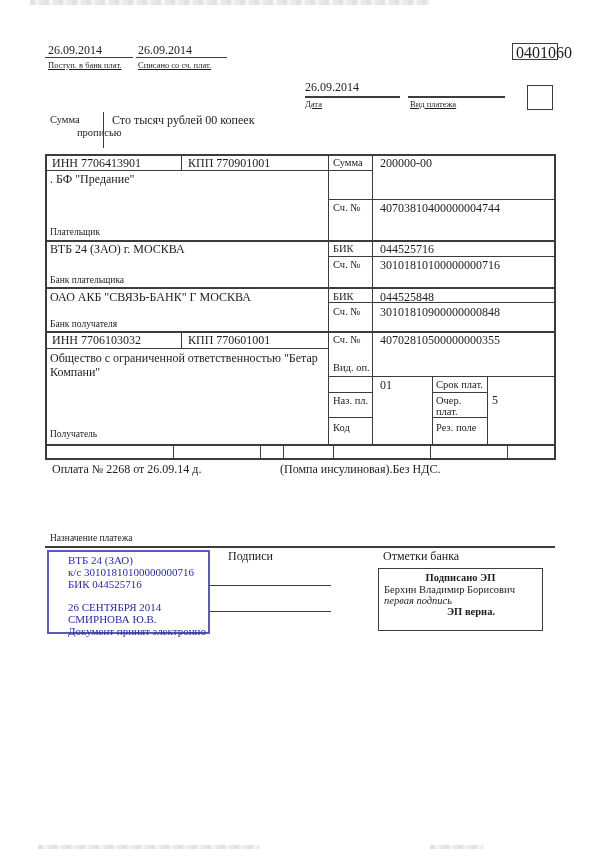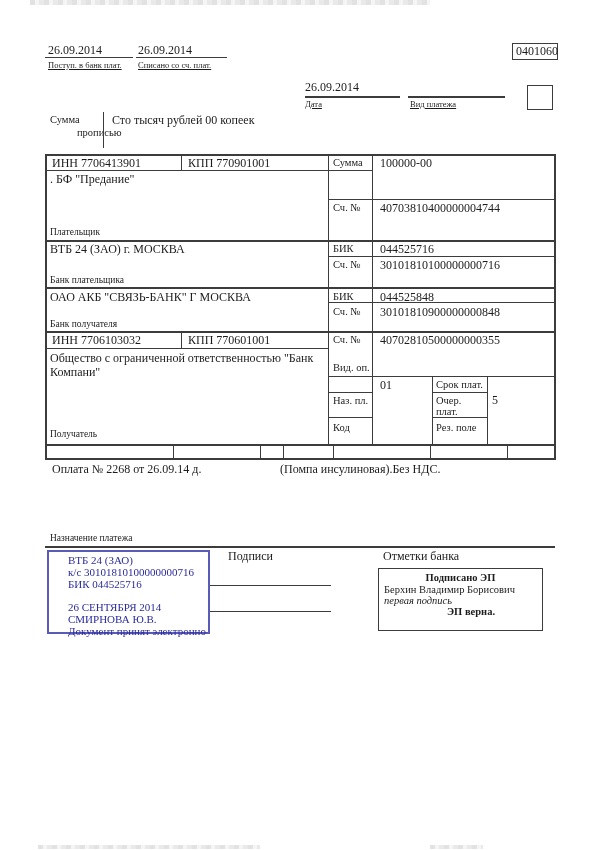--- a/index.html
+++ b/index.html
@@ -30,21 +30,21 @@
 
   <div class="t val" style="left:48px;top:44px;">26.09.2014</div>
   <div class="hl" style="left:45px;top:57px;width:88px;height:1px;"></div>
   <div class="t small" style="left:48px;top:61px;">Поступ. в банк плат.</div>
 
   <div class="t val" style="left:138px;top:44px;">26.09.2014</div>
   <div class="hl" style="left:136px;top:57px;width:91px;height:1px;"></div>
   <div class="t small" style="left:138px;top:61px;text-align:right;">Списано со сч. плат.</div>
 
   <div class="box" style="left:512px;top:43px;width:46px;height:17px;">
-    <div class="t" style="left:3px;top:1px;font-size:12px;">0401060</div>
+    <div class="t" style="left:3px;top:1px;font-size:16px;">0401060</div>
   </div>
 
   <div class="t val" style="left:305px;top:81px;">26.09.2014</div>
   <div class="hl" style="left:305px;top:96px;width:95px;height:1.5px;"></div>
   <div class="t small" style="left:305px;top:100px;">Дата</div>
   <div class="hl" style="left:408px;top:96px;width:97px;height:1.5px;"></div>
   <div class="t small" style="left:410px;top:100px;">Вид платежа</div>
   <div class="box" style="left:527px;top:85px;width:26px;height:25px;"></div>
 
   <div class="t lbl" style="left:50px;top:114px;">Сумма</div>
@@ -81,21 +81,21 @@
   <div class="vl" style="left:173px;top:444px;width:1px;height:14px;"></div>
   <div class="vl" style="left:260px;top:444px;width:1px;height:14px;"></div>
   <div class="vl" style="left:283px;top:444px;width:1px;height:14px;"></div>
   <div class="vl" style="left:333px;top:444px;width:1px;height:14px;"></div>
   <div class="vl" style="left:430px;top:444px;width:1px;height:14px;"></div>
   <div class="vl" style="left:507px;top:444px;width:1px;height:14px;"></div>
 
   <div class="t val" style="left:52px;top:157px;">ИНН 7706413901</div>
   <div class="t val" style="left:188px;top:157px;">КПП 770901001</div>
   <div class="t lbl" style="left:333px;top:157px;">Сумма</div>
-  <div class="t val" style="left:380px;top:157px;">100000-00</div>
+  <div class="t val" style="left:380px;top:157px;">200000-00</div>
   <div class="t val" style="left:50px;top:173px;">. БФ "Предание"</div>
   <div class="t lbl" style="left:333px;top:202px;">Сч. №</div>
   <div class="t val" style="left:380px;top:202px;">40703810400000004744</div>
   <div class="t sec" style="left:50px;top:228px;">Плательщик</div>
 
   <div class="t val" style="left:50px;top:243px;">ВТБ 24 (ЗАО) г. МОСКВА</div>
   <div class="t lbl" style="left:333px;top:243px;">БИК</div>
   <div class="t val" style="left:380px;top:243px;">044525716</div>
   <div class="t lbl" style="left:333px;top:259px;">Сч. №</div>
   <div class="t val" style="left:380px;top:259px;">30101810100000000716</div>
@@ -105,21 +105,21 @@
   <div class="t lbl" style="left:333px;top:291px;">БИК</div>
   <div class="t val" style="left:380px;top:291px;">044525848</div>
   <div class="t lbl" style="left:333px;top:306px;">Сч. №</div>
   <div class="t val" style="left:380px;top:306px;">30101810900000000848</div>
   <div class="t sec" style="left:50px;top:320px;">Банк получателя</div>
 
   <div class="t val" style="left:52px;top:334px;">ИНН 7706103032</div>
   <div class="t val" style="left:188px;top:334px;">КПП 770601001</div>
   <div class="t lbl" style="left:333px;top:334px;">Сч. №</div>
   <div class="t val" style="left:380px;top:334px;">40702810500000000355</div>
-  <div class="t val" style="left:50px;top:352px;">Общество с ограниченной ответственностью "Банк</div>
+  <div class="t val" style="left:50px;top:352px;">Общество с ограниченной ответственностью "Бетар</div>
   <div class="t val" style="left:50px;top:366px;">Компани"</div>
   <div class="t sec" style="left:50px;top:430px;">Получатель</div>
 
   <div class="t lbl" style="left:333px;top:362px;text-align:center;">Вид. оп.</div>
   <div class="t val" style="left:380px;top:379px;">01</div>
   <div class="t lbl" style="left:436px;top:379px;">Срок плат.</div>
   <div class="t lbl" style="left:333px;top:395px;">Наз. пл.</div>
   <div class="t lbl" style="left:436px;top:395px;">Очер.</div>
   <div class="t lbl" style="left:436px;top:406px;">плат.</div>
   <div class="t val" style="left:492px;top:394px;">5</div>

